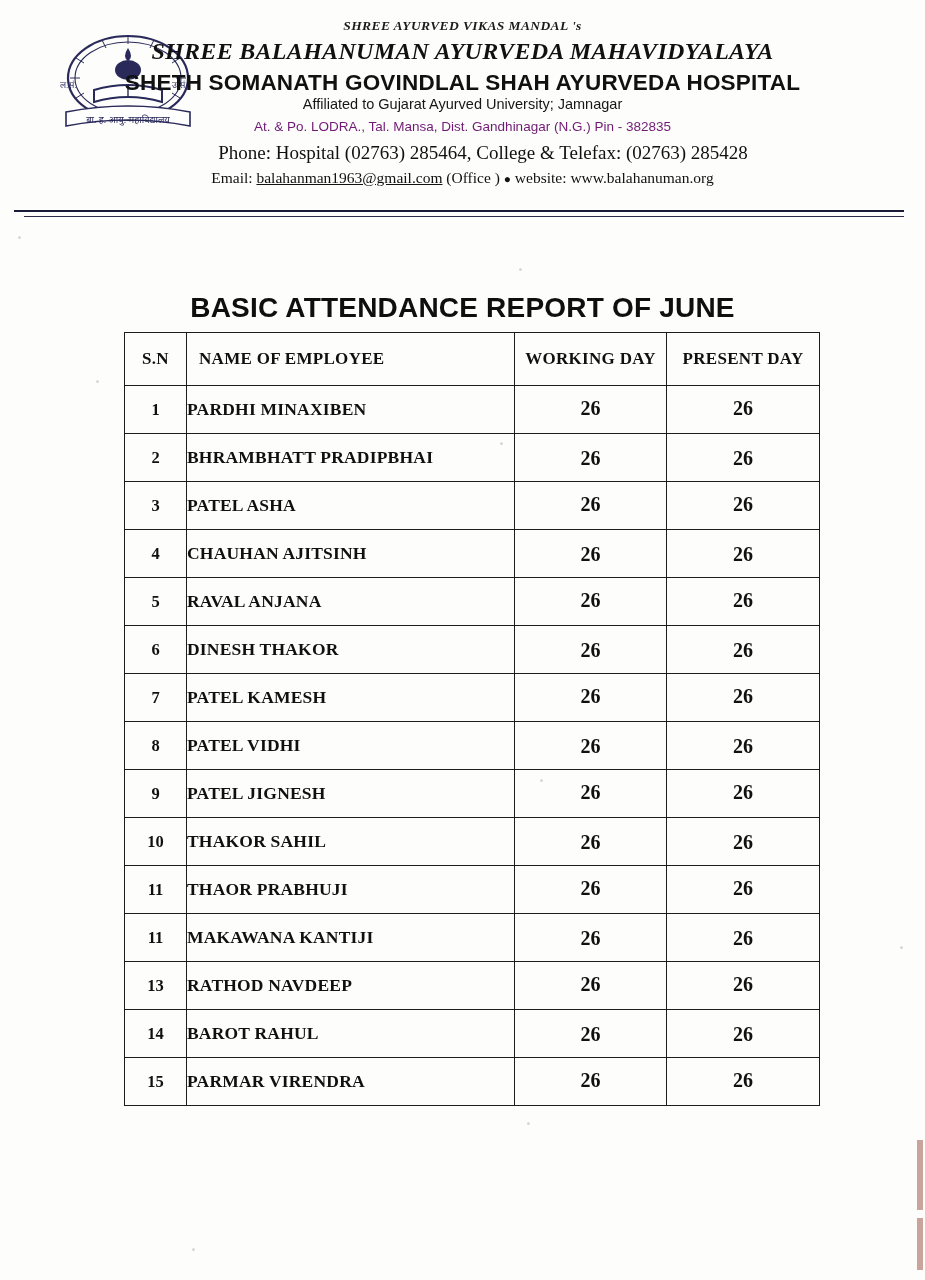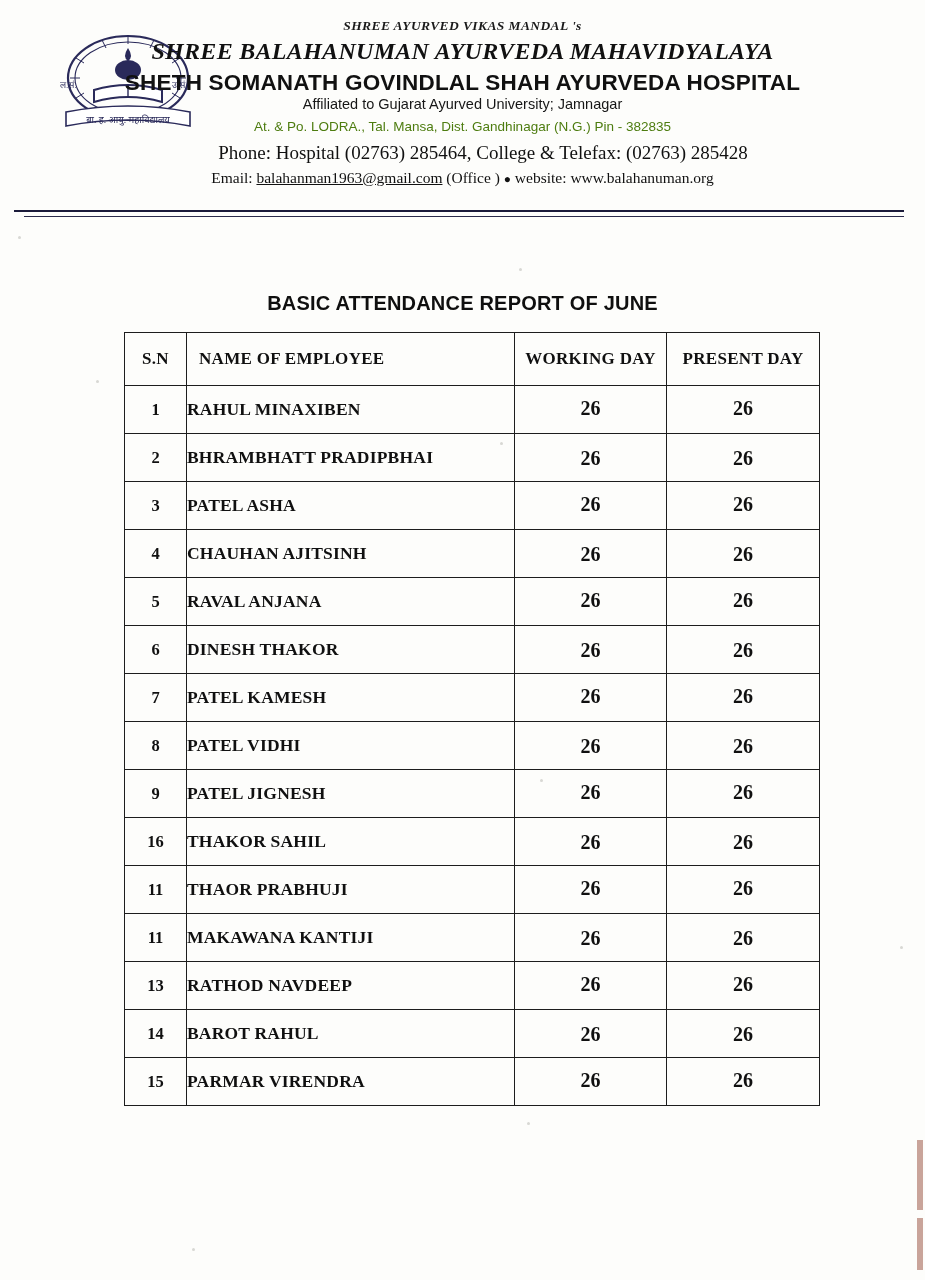--- a/index.html
+++ b/index.html
@@ -64,21 +64,21 @@
   .lh-line4 {
     font-family: "Liberation Sans", sans-serif;
     font-size: 14.5px;
     margin-top: 0;
     color: #161616;
   }
   .lh-line5 {
     font-family: "Liberation Sans", sans-serif;
     font-size: 13.5px;
     margin-top: 7px;
-    color: #4d7c0f;
+    color: #701a75;
   }
   .lh-line6 {
     font-family: "Liberation Serif", serif;
     font-size: 19px;
     margin-top: 8px;
     color: #111;
     margin-left: 41px;
   }
   .lh-line7 {
     font-family: "Liberation Serif", serif;
@@ -120,21 +120,21 @@
 
   
   .report-title {
     position: absolute;
     top: 292px;
     left: 0;
     width: 925px;
     text-align: center;
     font-family: "Liberation Sans", sans-serif;
     font-weight: bold;
-    font-size: 20px;
+    font-size: 28px;
     letter-spacing: 0.2px;
     color: #0f0f0f;
   }
 
   
   .table-wrap {
     position: absolute;
     left: 104px;
     top: 332px;
     width: 695px;
@@ -279,21 +279,21 @@
         <tr>
           <th>S.N</th>
           <th class="th-name">NAME OF EMPLOYEE</th>
           <th>WORKING DAY</th>
           <th>PRESENT DAY</th>
         </tr>
       </thead>
       <tbody>
         <tr>
           <td class="sn">1</td>
-          <td class="name">RAHUL MINAXIBEN</td>
+          <td class="name">PARDHI MINAXIBEN</td>
           <td class="num">26</td>
           <td class="num">26</td>
         </tr>
         <tr>
           <td class="sn">2</td>
           <td class="name">BHRAMBHATT PRADIPBHAI</td>
           <td class="num">26</td>
           <td class="num">26</td>
         </tr>
         <tr>
@@ -332,21 +332,21 @@
           <td class="num">26</td>
           <td class="num">26</td>
         </tr>
         <tr>
           <td class="sn">9</td>
           <td class="name">PATEL JIGNESH</td>
           <td class="num">26</td>
           <td class="num">26</td>
         </tr>
         <tr>
-          <td class="sn">16</td>
+          <td class="sn">10</td>
           <td class="name">THAKOR SAHIL</td>
           <td class="num">26</td>
           <td class="num">26</td>
         </tr>
         <tr>
           <td class="sn">11</td>
           <td class="name">THAOR PRABHUJI</td>
           <td class="num">26</td>
           <td class="num">26</td>
         </tr>

